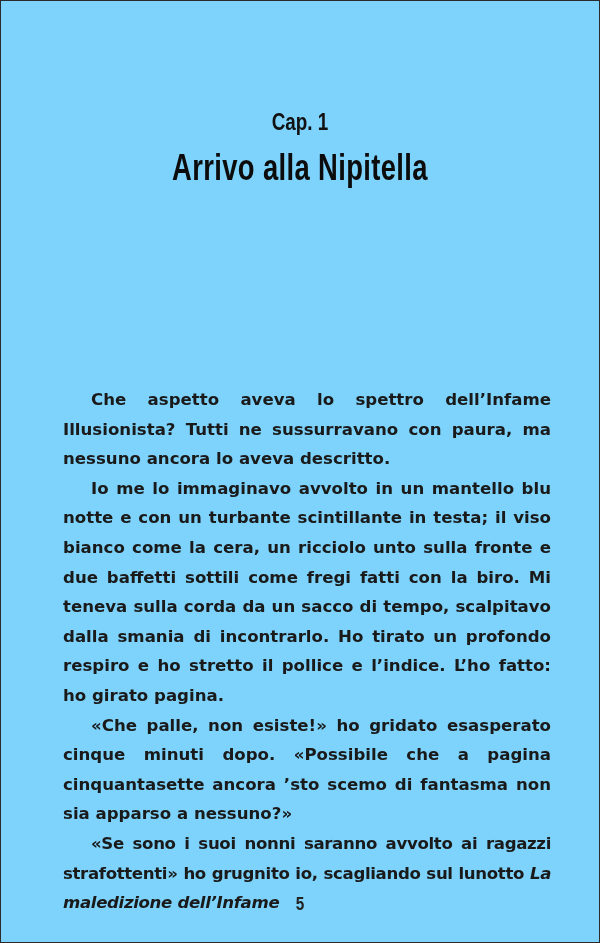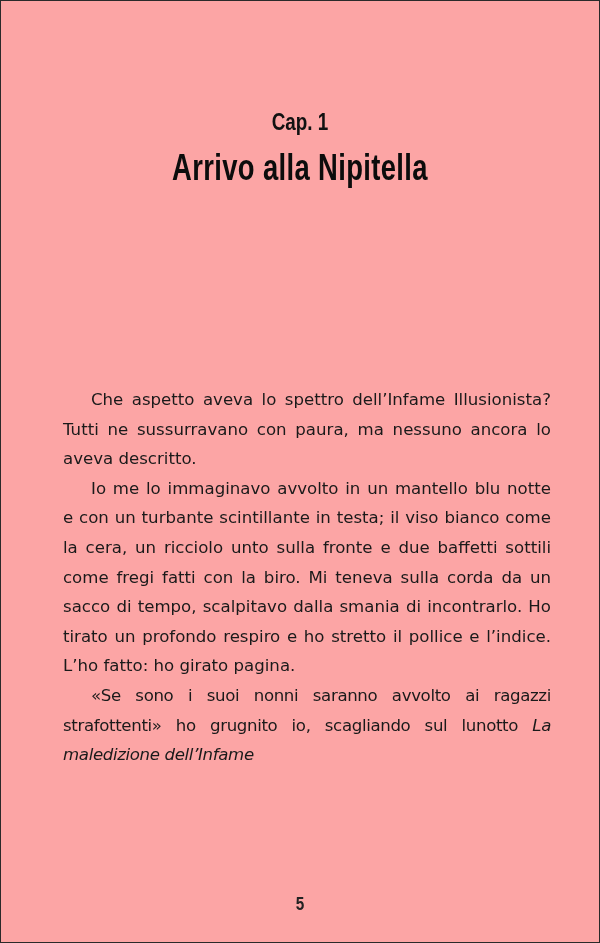--- a/index.html
+++ b/index.html
@@ -4,21 +4,21 @@
   <style>
     html, body { margin: 0; padding: 0; }
     body {
       width: 600px; height: 943px; overflow: hidden;
       background: #ffffff;
     }
     .page {
       position: relative;
       width: 598px; height: 941px;
       border: 1px solid #2a2a2a;
-      background: #fca5a5;
+      background: #7dd3fc;
       box-sizing: content-box;
     }
     .chapter-num {
       position: absolute; left: 0; right: 0; top: 108px;
       text-align: center;
       font-family: "Liberation Sans", sans-serif;
       font-weight: bold;
       font-size: 23px;
       letter-spacing: 0px;
       color: #111;
@@ -35,21 +35,21 @@
       letter-spacing: 0.5px;
     }
     .body-text {
       position: absolute; left: 62px; top: 384px; width: 488px;
       font-family: "DejaVu Sans", sans-serif;
       font-size: 16.6px;
       line-height: 29.6px;
       color: #1a1a1a;
       text-align: justify;
     }
-    .body-text p { margin: 0; text-indent: 28px; }
+    .body-text p { margin: 0; text-indent: 28px; font-weight: bold; }
     .body-text p.last-para { letter-spacing: -0.35px; }
     .body-text em { font-style: italic; }
     .page-number {
       position: absolute; left: 0; right: 0; top: 893px;
       text-align: center;
       font-family: "Liberation Sans", sans-serif;
       font-weight: bold;
       font-size: 18px;
       color: #222;
       transform: scaleX(0.85);
@@ -58,17 +58,18 @@
 </head>
 <body>
 
 <div class="page">
   <div class="chapter-num">Cap. 1</div>
   <div class="chapter-title">Arrivo alla Nipitella</div>
 
   <div class="body-text">
     <p>Che aspetto aveva lo spettro dell’Infame Illusionista? Tutti ne sussurravano con paura, ma nessuno ancora lo aveva de­scritto.</p>
     <p>Io me lo immaginavo avvolto in un mantello blu notte e con un turbante scintillante in testa; il viso bianco come la cera, un ricciolo unto sulla fronte e due baffetti sottili come fregi fatti con la biro. Mi teneva sulla corda da un sacco di tempo, scalpitavo dalla smania di incontrarlo. Ho tirato un profondo respiro e ho stretto il pollice e l’indice. L’ho fatto: ho girato pagina.</p>
+    <p>«Che palle, non esiste!» ho gridato esasperato cinque mi­nuti dopo. «Possibile che a pagina cinquantasette ancora ’sto scemo di fantasma non sia apparso a nessuno?»</p>
     <p class="last-para"><span>«Se sono i suoi nonni saranno avvolto ai ragazzi strafottenti» ho grugnito io, scagliando sul lunotto </span><em>La maledizione dell’Infame</em></p>
   </div>
 
   <div class="page-number">5</div>
 </div>
 
 </body></html>

